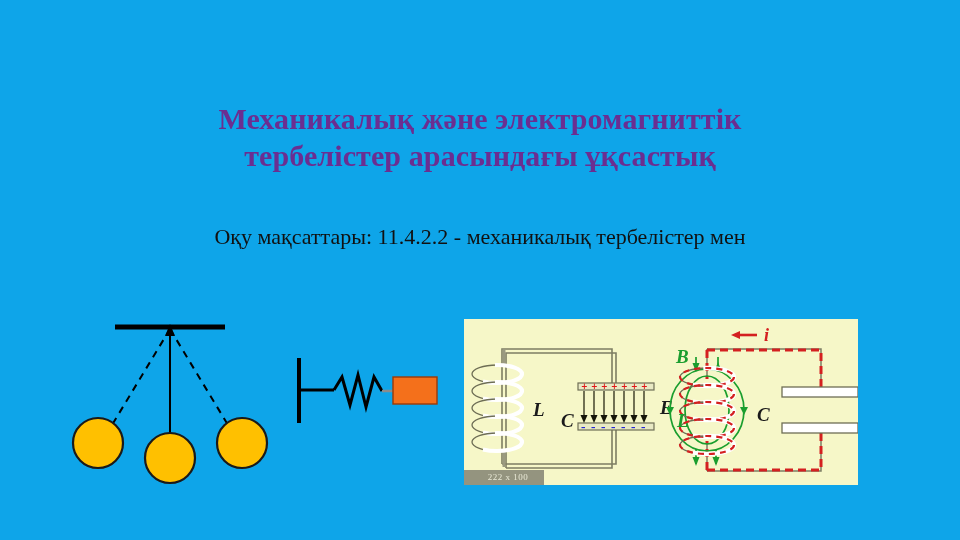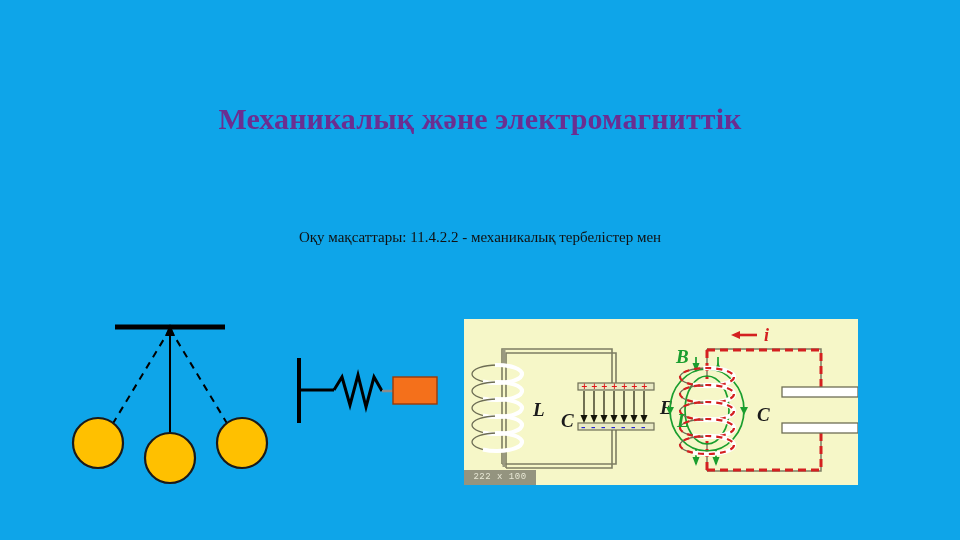--- a/index.html
+++ b/index.html
@@ -39,21 +39,21 @@
   
   .subtitle-block {
     position: absolute;
     left: 160px;
     top: 225px;
     width: 640px;
     text-align: center;
   }
   .subtitle-line {
     font-family: "Liberation Serif", "DejaVu Serif", serif;
-    font-size: 15px;
+    font-size: 22px;
     line-height: 24px;
     color: #111111;
     white-space: nowrap;
   }
 
   
   .fig-pendulum {
     position: absolute;
     left: 60px;
     top: 315px;
@@ -81,35 +81,37 @@
   .fig-lc svg { display:block; }
 
   .wm {
     position: absolute;
     left: 0px;
     bottom: 0px;
     width: 72px;
     height: 15px;
     background: #8C8C79;
     color: #E8E8D8;
-    font-family: Liberation Mono, monospace;
+    font-family: Liberation Serif, serif;
     font-size: 9px;
     line-height: 15px;
     text-align: center;
     letter-spacing: 0.5px;
     opacity: 0.92;
+    padding-left: 8px;
   }
 </style>
 </head>
 <body>
 
 <div id="slide">
 
   <div class="title-block">
     <div class="title-line">Механикалық және электромагниттік</div>
+    <div class="title-line">тербелістер арасындағы ұқсастық</div>
   </div>
 
   <div class="subtitle-block">
     <div class="subtitle-line">Оқу мақсаттары: 11.4.2.2 - механикалық тербелістер мен</div>
   </div>
 
   <div class="fig-pendulum">
     <svg width="225" height="185" viewBox="0 0 225 185">
 
       <line x1="55" y1="12" x2="165" y2="12" stroke="#000000" stroke-width="5" stroke-linecap="butt"></line>

